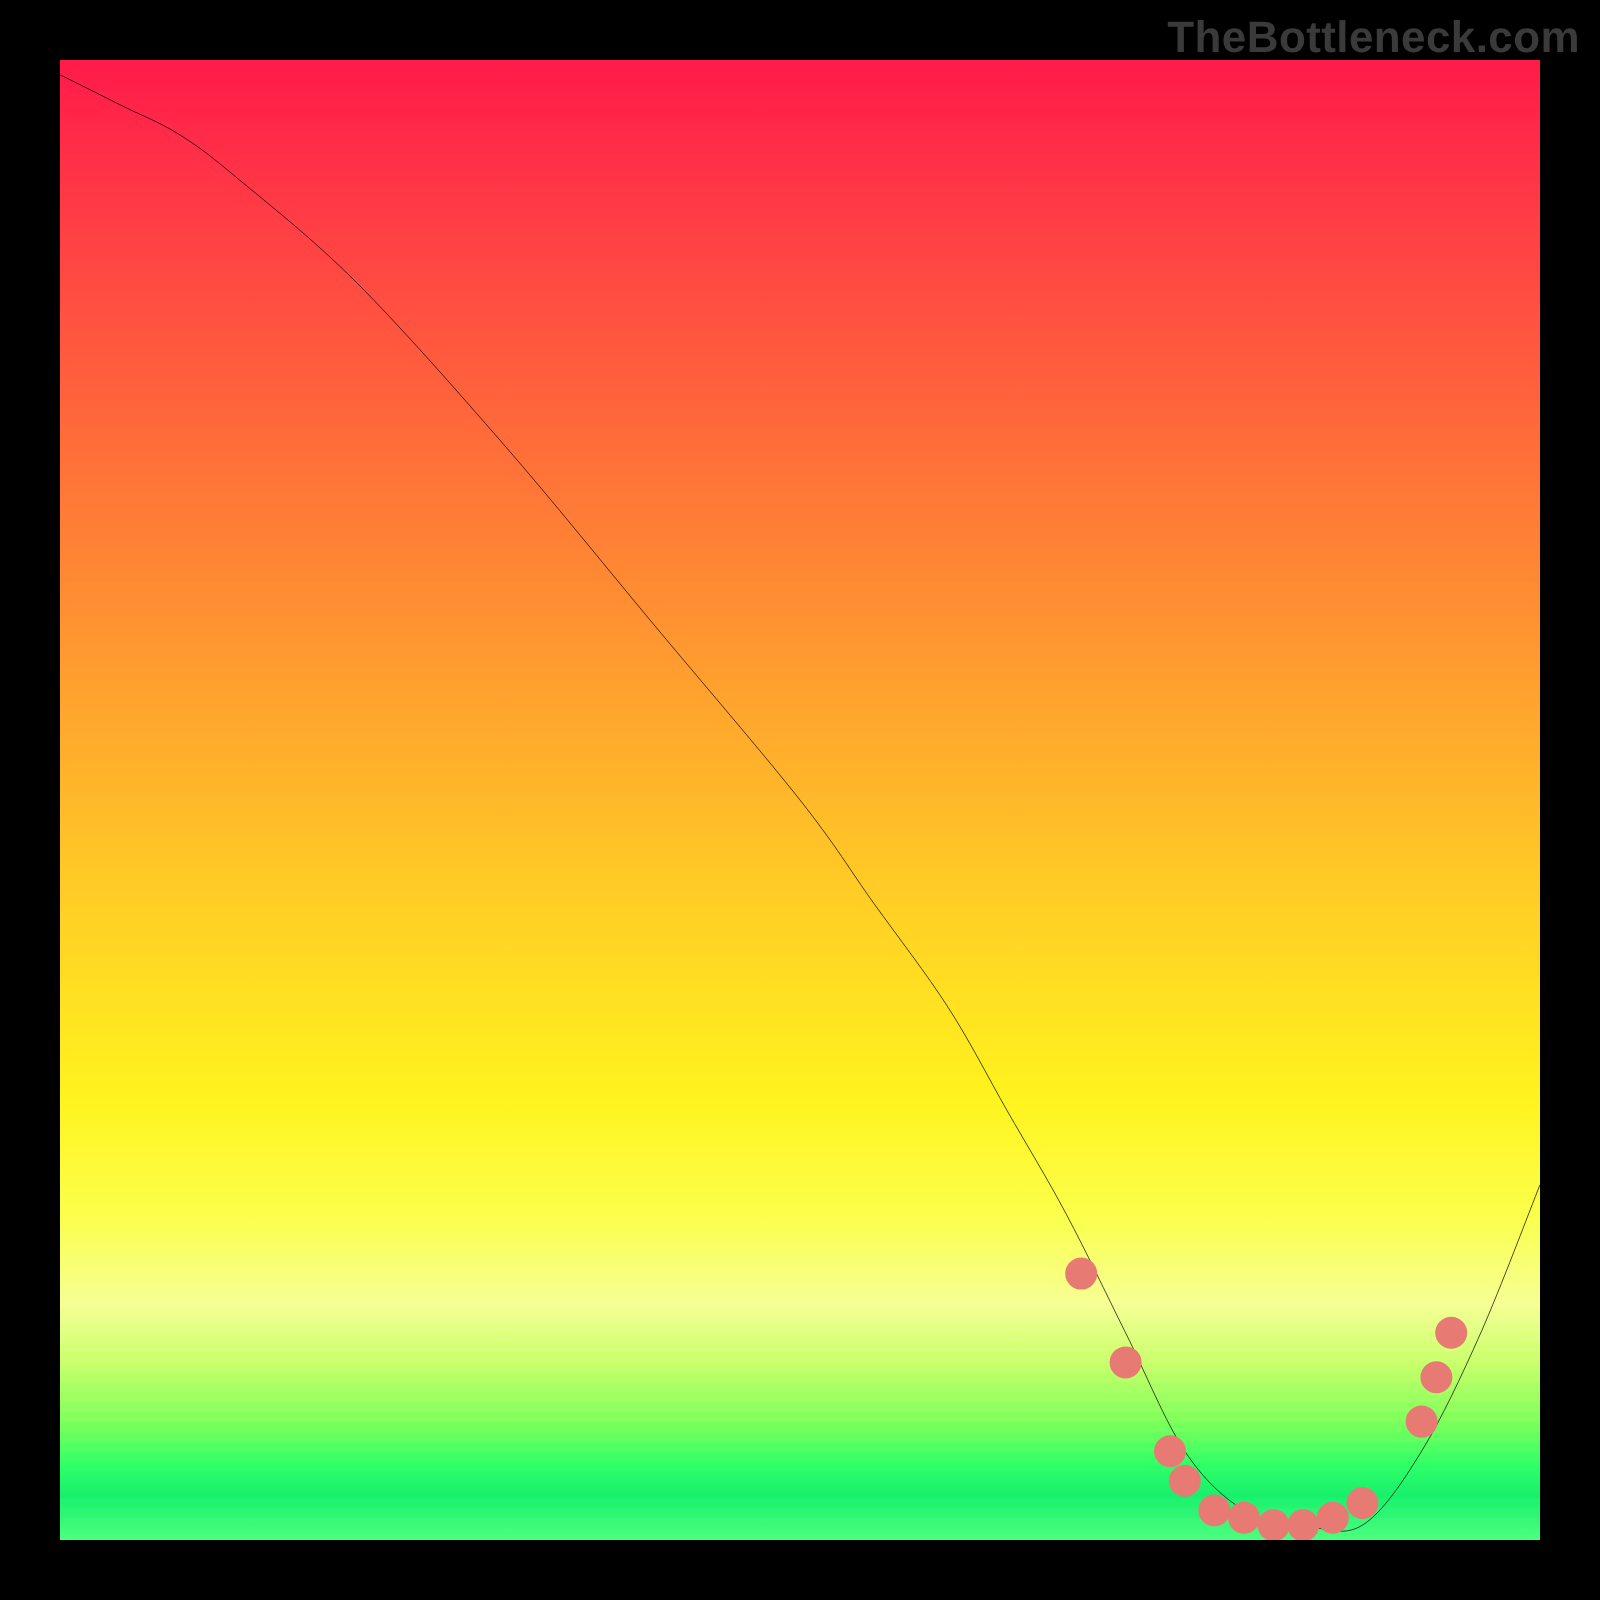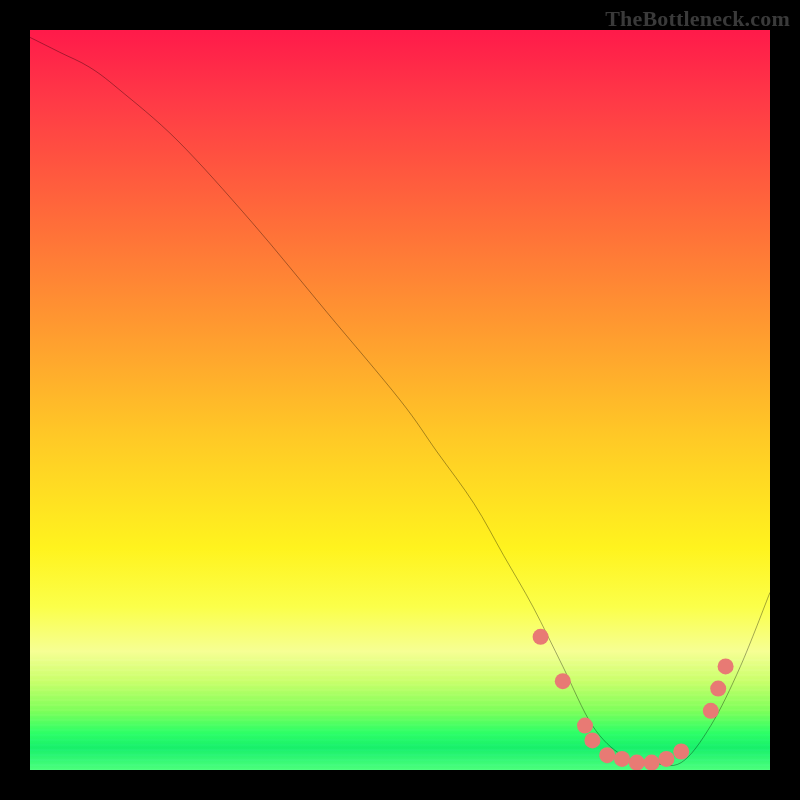--- a/index.html
+++ b/index.html
@@ -7,21 +7,21 @@
   .frame {
     position: relative;
     width: 800px;
     height: 800px;
     background: #000;
   }
   .watermark {
     position: absolute;
     top: 6px;
     right: 10px;
-    font-family: Liberation Serif, serif;
+    font-family: Liberation Sans, sans-serif;
     font-size: 22px;
     color: #3a3a3a;
     font-weight: 600;
     letter-spacing: 0.2px;
     user-select: none;
   }
   .plot-area {
     position: absolute;
     left: 30px;
     top: 30px;

